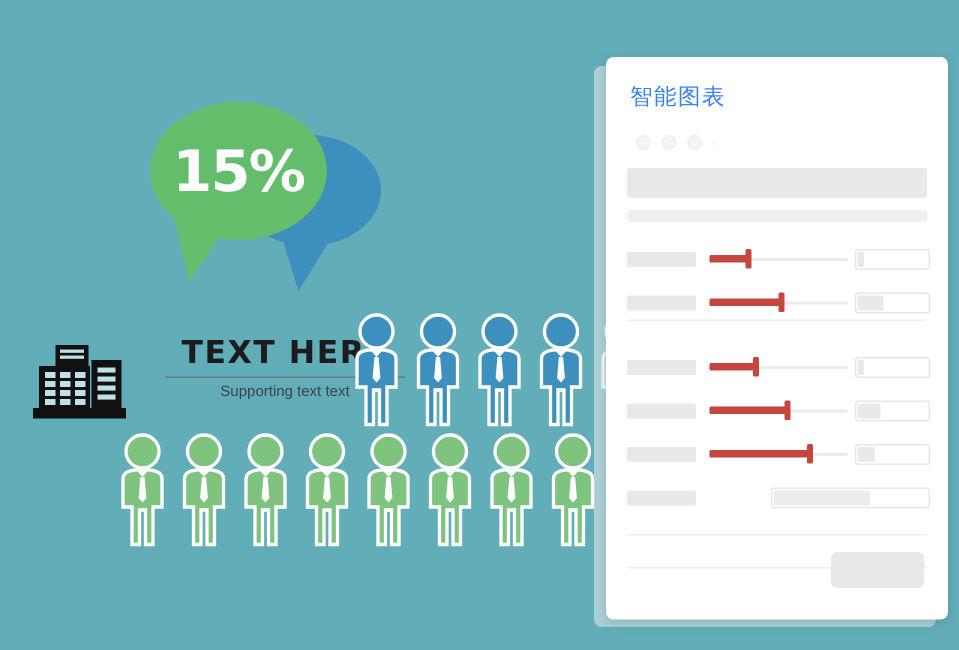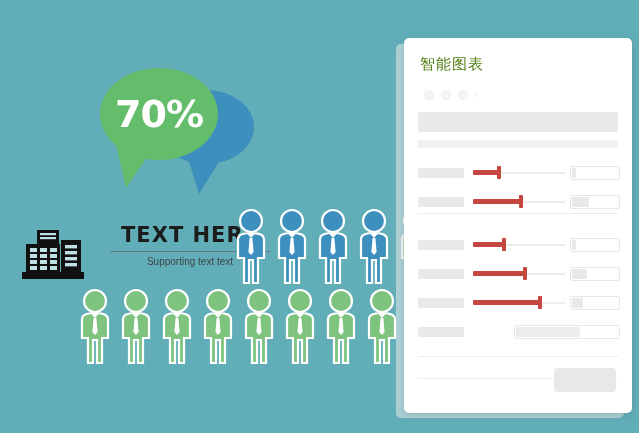--- a/index.html
+++ b/index.html
@@ -52,21 +52,21 @@
     background:#e9eced;border-radius:5px;opacity:.55;
   }
   #panel{
     position:absolute;left:8px;top:0;width:228px;height:375px;
     background:#ffffff;border-radius:5px;
     box-shadow:0 2px 7px rgba(25,60,70,.18);
     overflow:hidden;
   }
   #panel-title{
     position:absolute;left:16px;top:17px;
-    color:#4d7c0f;font-size:15px;letter-spacing:1px;
+    color:#3b82f6;font-size:15px;letter-spacing:1px;
     font-family:"DejaVu Sans",sans-serif;
   }
   #panel-dots{position:absolute;left:20px;top:52px;display:flex;gap:7px;align-items:center;}
   .dot{width:8px;height:8px;border-radius:50%;background:#f2f4f5;border:1px solid #eceff0;}
   .dot-tiny{width:3px;height:3px;border-radius:50%;background:#f4f6f6;}
 
   .ph-bar{position:absolute;background:#e9e9e8;border-radius:2px;}
   #ph-bar-big{left:14px;top:74px;width:200px;height:20px;}
   #ph-bar-small{left:14px;top:102px;width:200px;height:8px;background:#f0f1f1;}
 
@@ -94,21 +94,21 @@
 
 <div id="stage">
 
   <div id="bubbles">
     <div class="bubble" id="bubble-blue">
       <div class="tail"></div>
     </div>
     <div class="bubble" id="bubble-green">
       <div class="tail"></div>
     </div>
-    <div id="bubble-pct">70%</div>
+    <div id="bubble-pct">15%</div>
   </div>
 
   <div id="headline">
     <div id="building-icon">
       <svg width="66" height="54" viewBox="0 0 66 54">
         <rect x="2" y="46" width="62" height="7" fill="#111111"></rect>
         <rect x="17" y="4" width="22" height="14" fill="#111111"></rect>
         <rect x="20" y="7" width="16" height="2.2" fill="#bfe0e4"></rect>
         <rect x="20" y="11" width="16" height="2.2" fill="#bfe0e4"></rect>
         <rect x="6" y="18" width="34" height="28" fill="#111111"></rect>

